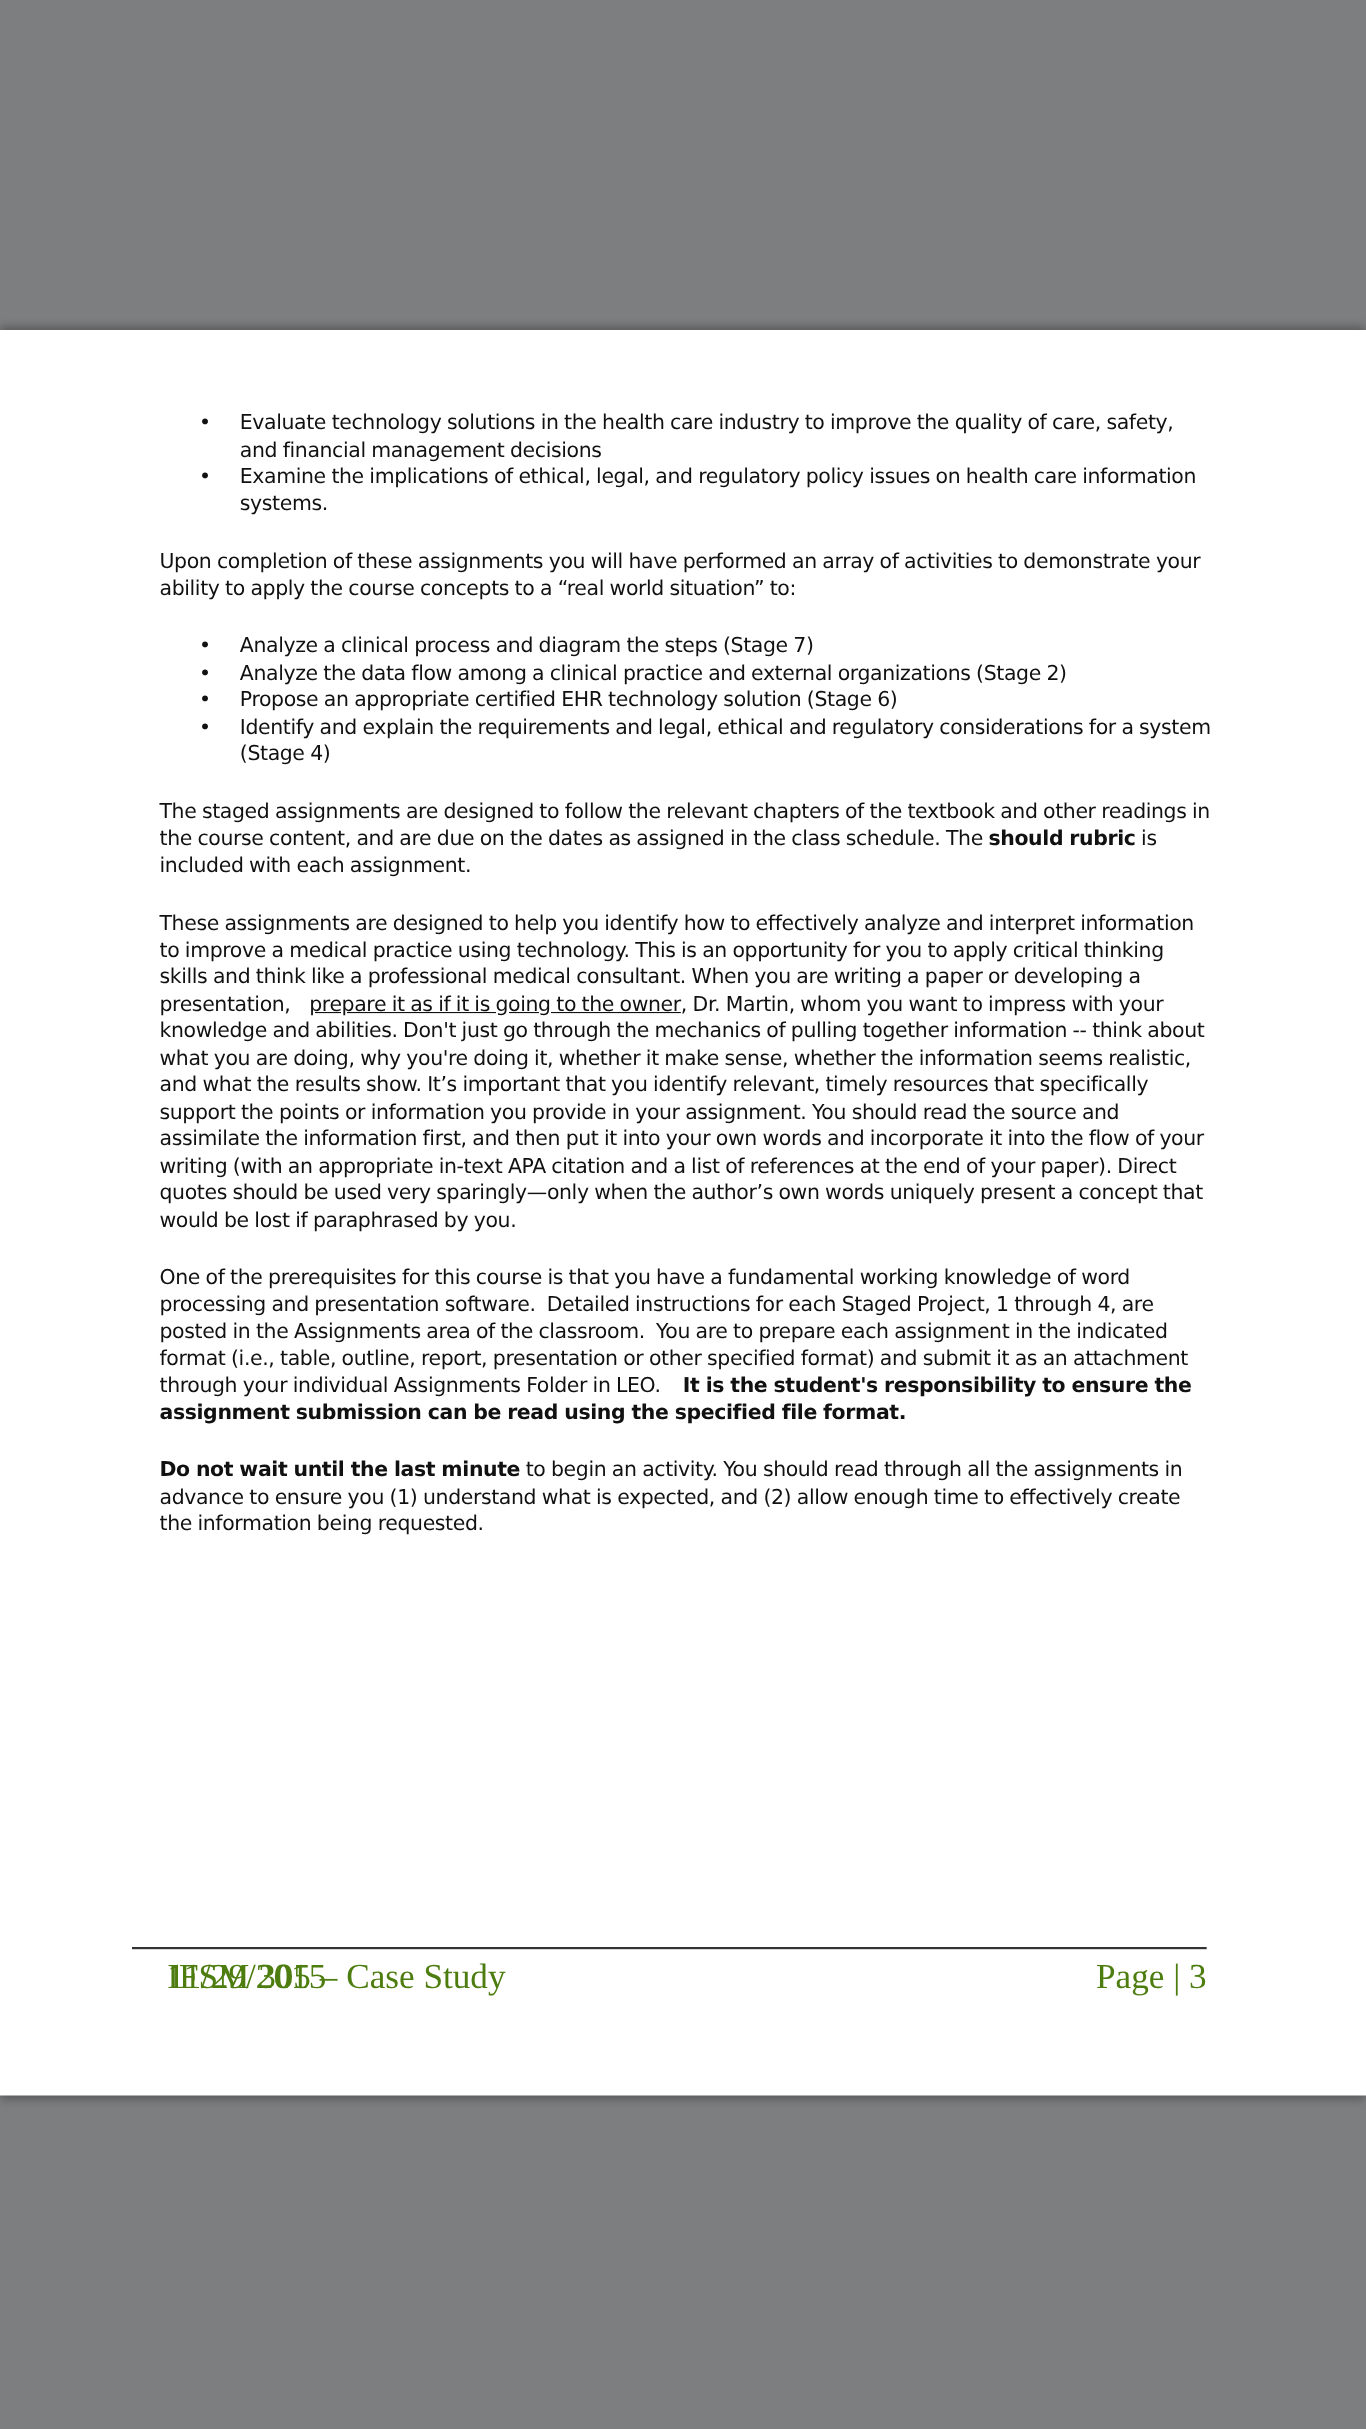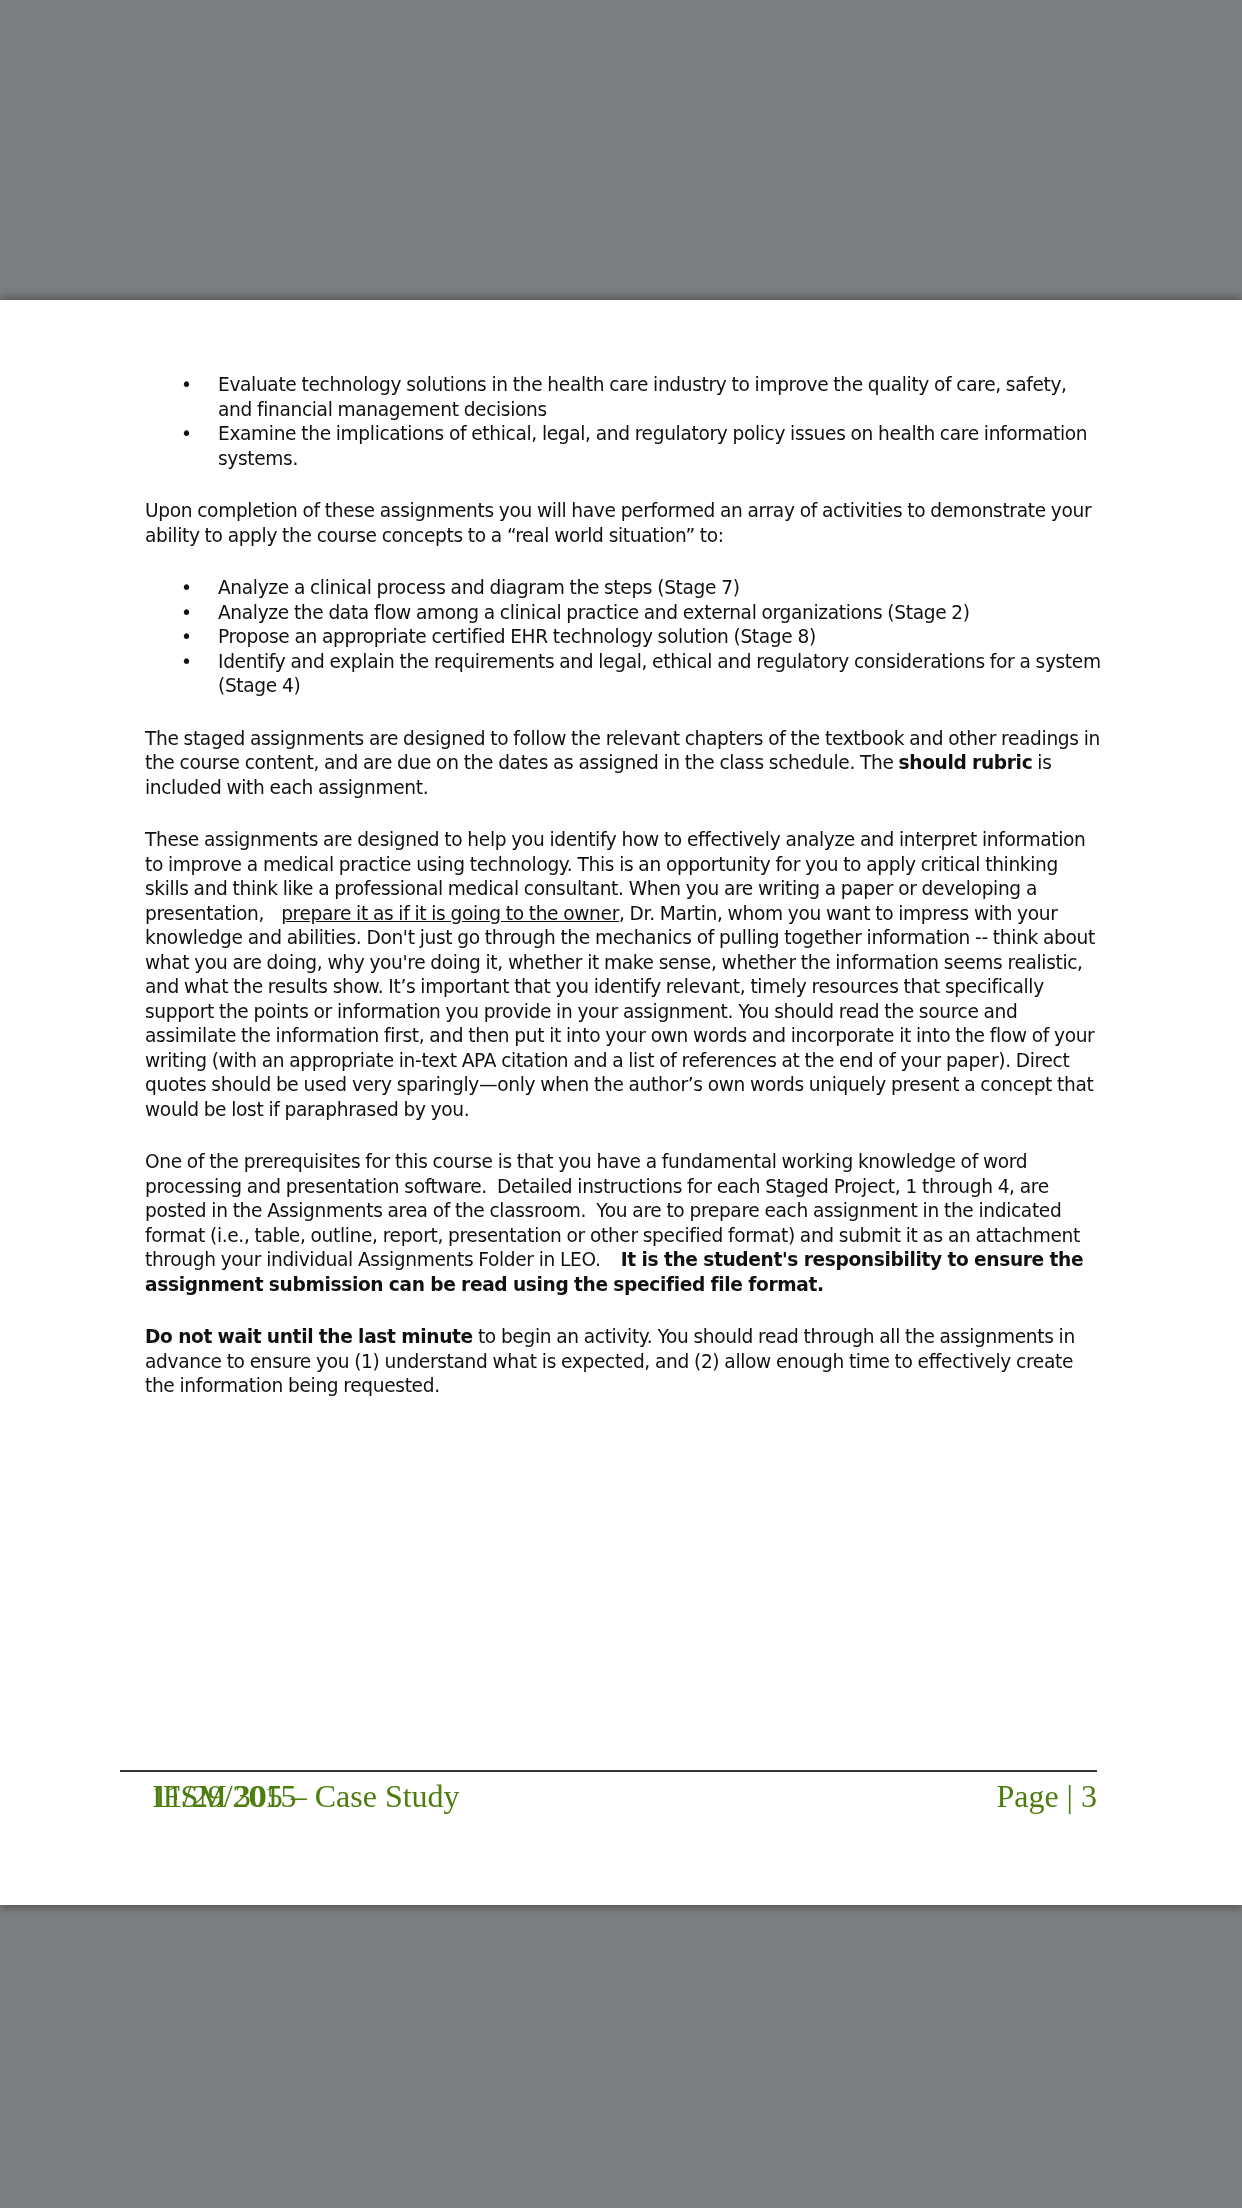--- a/index.html
+++ b/index.html
@@ -49,21 +49,21 @@
       <li><span class="bullet">•</span><span>Examine the implications of ethical, legal, and regulatory policy issues on health care information systems.</span></li>
     </ul>
 
     <div class="gap"></div>
     <p>Upon completion of these assignments you will have performed an array of activities to demonstrate your ability to apply the course concepts to a “real world situation” to:</p>
     <div class="gap"></div>
 
     <ul>
       <li><span class="bullet">•</span><span>Analyze a clinical process and diagram the steps (Stage 7)</span></li>
       <li><span class="bullet">•</span><span>Analyze the data flow among a clinical practice and external organizations (Stage 2)</span></li>
-      <li><span class="bullet">•</span><span>Propose an appropriate certified EHR technology solution (Stage 8)</span></li>
+      <li><span class="bullet">•</span><span>Propose an appropriate certified EHR technology solution (Stage 6)</span></li>
       <li><span class="bullet">•</span><span>Identify and explain the requirements and legal, ethical and regulatory considerations for a system (Stage 4)</span></li>
     </ul>
 
     <div class="gap"></div>
     <p><span>The staged assignments are designed to follow the relevant chapters of the textbook and other readings in the course content, and are due on the dates as assigned in the class schedule.  The </span><b>should rubric</b><span> is included with each assignment.</span></p>
     <div class="gap"></div>
 
     <p><span>These assignments are designed to help you identify how to effectively analyze and interpret information to improve a medical practice using technology.  This is an opportunity for you to apply critical thinking skills and think like a professional medical consultant.  When you are writing a paper or developing a presentation, </span><u>prepare it as if it is going to the owner</u><span>, Dr. Martin, whom you want to impress with your knowledge and abilities.  Don't just go through the mechanics of pulling together information -- think about what you are doing, why you're doing it, whether it make sense, whether the information seems realistic, and what the results show.  It’s important that you identify relevant, timely resources that specifically support the points or information you provide in your assignment.  You should read the source and assimilate the information first, and then put it into your own words and incorporate it into the flow of your writing (with an appropriate in-text APA citation and a list of references at the end of your paper).  Direct quotes should be used very sparingly—only when the author’s own words uniquely present a concept that would be lost if paraphrased by you.</span></p>
     <div class="gap"></div>
 

